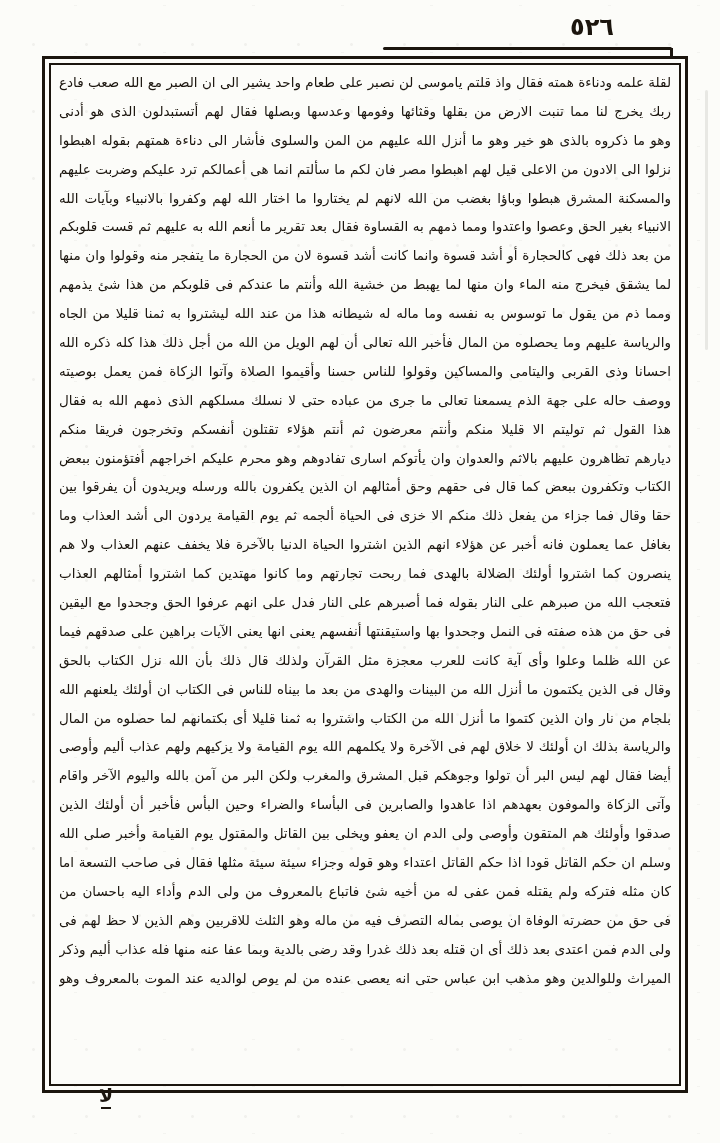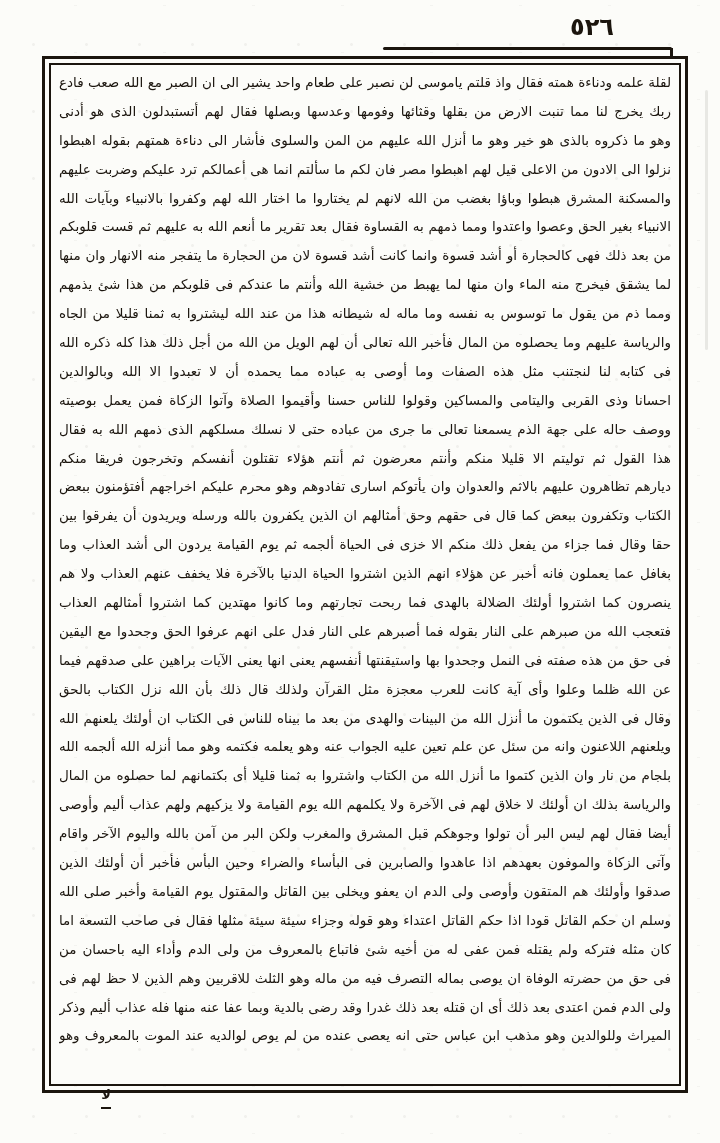--- a/index.html
+++ b/index.html
@@ -85,21 +85,21 @@
     text-rendering: optimizeLegibility;
   }
 
   .catchword {
     position: absolute;
     left: 88px;
     top: 1085px;
     width: 36px;
     text-align: center;
     direction: rtl;
-    font-size: 13px;
+    font-size: 19px;
     font-weight: bold;
     color: var(--ink, #1b150e);
     line-height: 20px;
   }
   .catchword-dash {
     width: 10px;
     height: 2px;
     background: var(--ink, #1b150e);
     margin: 2px auto 0 auto;
   }
@@ -126,38 +126,36 @@
 
   <div class="frame">
     <div class="frame-inner">
       <div class="textblock">
         <div class="line">لقلة علمه ودناءة همته فقال واذ قلتم ياموسى لن نصبر على طعام واحد يشير الى ان الصبر مع الله صعب فادع لنا</div>
         <div class="line">ربك يخرج لنا مما تنبت الارض من بقلها وقثائها وفومها وعدسها وبصلها فقال لهم أتستبدلون الذى هو أدنى</div>
         <div class="line">وهو ما ذكروه بالذى هو خير وهو ما أنزل الله عليهم من المن والسلوى فأشار الى دناءة همتهم بقوله اهبطوا مصرا لما</div>
         <div class="line">نزلوا الى الادون من الاعلى قيل لهم اهبطوا مصر فان لكم ما سألتم انما هى أعمالكم ترد عليكم وضربت عليهم الذلة</div>
         <div class="line">والمسكنة المشرق هبطوا وباؤا بغضب من الله لانهم لم يختاروا ما اختار الله لهم وكفروا بالانبياء وبآيات الله وقتلوا</div>
         <div class="line">الانبياء بغير الحق وعصوا واعتدوا ومما ذمهم به القساوة فقال بعد تقرير ما أنعم الله به عليهم ثم قست قلوبكم</div>
-        <div class="line">من بعد ذلك فهى كالحجارة أو أشد قسوة وانما كانت أشد قسوة لان من الحجارة ما يتفجر منه الانهار وان منها</div>
+        <div class="line">من بعد ذلك فهى كالحجارة أو أشد قسوة وانما كانت أشد قسوة لان من الحجارة ما يتفجر منه وقولوا وان منها</div>
         <div class="line">لما يشقق فيخرج منه الماء وان منها لما يهبط من خشية الله وأنتم ما عندكم فى قلوبكم من هذا شئ يذمهم بذلك</div>
         <div class="line">ومما ذم من يقول ما توسوس به نفسه وما ماله له شيطانه هذا من عند الله ليشتروا به ثمنا قليلا من الجاه</div>
         <div class="line">والرياسة عليهم وما يحصلوه من المال فأخبر الله تعالى أن لهم الويل من الله من أجل ذلك هذا كله ذكره الله</div>
-        <div class="line">فى كتابه لنا لنجتنب مثل هذه الصفات وما أوصى به عباده مما يحمده أن لا تعبدوا الا الله وبالوالدين</div>
         <div class="line">احسانا وذى القربى واليتامى والمساكين وقولوا للناس حسنا وأقيموا الصلاة وآتوا الزكاة فمن يعمل بوصيته</div>
         <div class="line">ووصف حاله على جهة الذم يسمعنا تعالى ما جرى من عباده حتى لا نسلك مسلكهم الذى ذمهم الله به فقال عقيب</div>
         <div class="line">هذا القول ثم توليتم الا قليلا منكم وأنتم معرضون ثم أنتم هؤلاء تقتلون أنفسكم وتخرجون فريقا منكم</div>
         <div class="line">ديارهم تظاهرون عليهم بالاثم والعدوان وان يأتوكم اسارى تفادوهم وهو محرم عليكم اخراجهم أفتؤمنون ببعض</div>
         <div class="line">الكتاب وتكفرون ببعض كما قال فى حقهم وحق أمثالهم ان الذين يكفرون بالله ورسله ويريدون أن يفرقوا بين الله</div>
         <div class="line">حقا وقال فما جزاء من يفعل ذلك منكم الا خزى فى الحياة ألجمه ثم يوم القيامة يردون الى أشد العذاب وما الله</div>
         <div class="line">بغافل عما يعملون فانه أخبر عن هؤلاء انهم الذين اشتروا الحياة الدنيا بالآخرة فلا يخفف عنهم العذاب ولا هم</div>
         <div class="line">ينصرون كما اشتروا أولئك الضلالة بالهدى فما ربحت تجارتهم وما كانوا مهتدين كما اشتروا أمثالهم العذاب بالمغفرة</div>
         <div class="line">فتعجب الله من صبرهم على النار بقوله فما أصبرهم على النار فدل على انهم عرفوا الحق وجحدوا مع اليقين كما قال</div>
         <div class="line">فى حق من هذه صفته فى النمل وجحدوا بها واستيقنتها أنفسهم يعنى انها يعنى الآيات براهين على صدقهم فيما أخبروا به</div>
         <div class="line">عن الله ظلما وعلوا وأى آية كانت للعرب معجزة مثل القرآن ولذلك قال ذلك بأن الله نزل الكتاب بالحق</div>
         <div class="line">وقال فى الذين يكتمون ما أنزل الله من البينات والهدى من بعد ما بيناه للناس فى الكتاب ان أولئك يلعنهم الله</div>
-        <div class="line">ويلعنهم اللاعنون وانه من سئل عن علم تعين عليه الجواب عنه وهو يعلمه فكتمه وهو مما أنزله الله ألجمه الله</div>
         <div class="line">بلجام من نار وان الذين كتموا ما أنزل الله من الكتاب واشتروا به ثمنا قليلا أى بكتمانهم لما حصلوه من المال</div>
         <div class="line">والرياسة بذلك ان أولئك لا خلاق لهم فى الآخرة ولا يكلمهم الله يوم القيامة ولا يزكيهم ولهم عذاب أليم وأوصى عباده</div>
         <div class="line">أيضا فقال لهم ليس البر أن تولوا وجوهكم قبل المشرق والمغرب ولكن البر من آمن بالله واليوم الآخر واقام الصلاة</div>
         <div class="line">وآتى الزكاة والموفون بعهدهم اذا عاهدوا والصابرين فى البأساء والضراء وحين البأس فأخبر أن أولئك الذين</div>
         <div class="line">صدقوا وأولئك هم المتقون وأوصى ولى الدم ان يعفو ويخلى بين القاتل والمقتول يوم القيامة وأخبر صلى الله عليه</div>
         <div class="line">وسلم ان حكم القاتل قودا اذا حكم القاتل اعتداء وهو قوله وجزاء سيئة سيئة مثلها فقال فى صاحب التسعة اما ان قتله</div>
         <div class="line">كان مثله فتركه ولم يقتله فمن عفى له من أخيه شئ فاتباع بالمعروف من ولى الدم وأداء اليه باحسان من القاتل الى</div>
         <div class="line">فى حق من حضرته الوفاة ان يوصى بماله التصرف فيه من ماله وهو الثلث للاقربين وهم الذين لا حظ لهم فى</div>
         <div class="line">ولى الدم فمن اعتدى بعد ذلك أى ان قتله بعد ذلك غدرا وقد رضى بالدية وبما عفا عنه منها فله عذاب أليم وذكر</div>
         <div class="line">الميراث وللوالدين وهو مذهب ابن عباس حتى انه يعصى عنده من لم يوص لوالديه عند الموت بالمعروف وهو انه</div>

